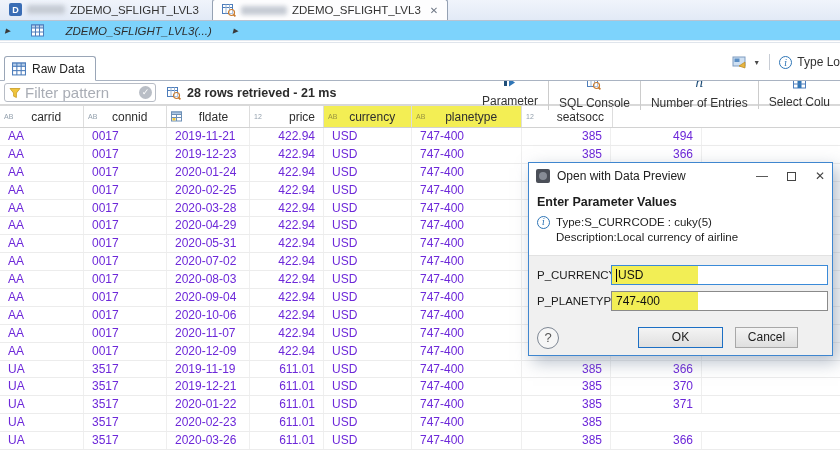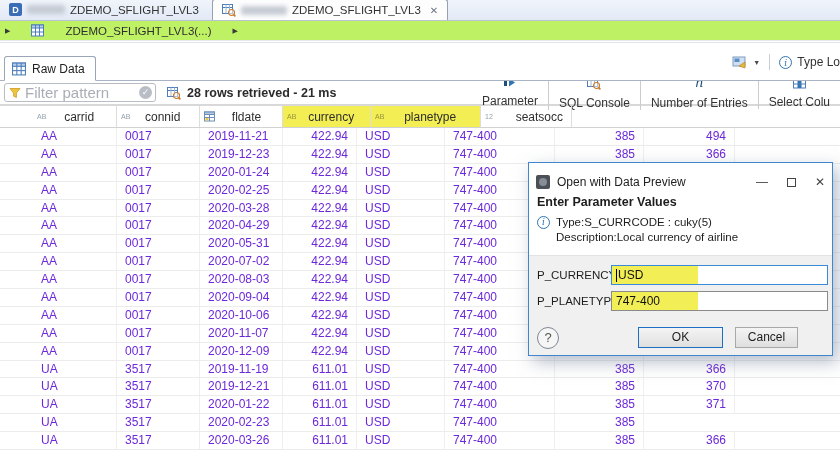--- a/index.html
+++ b/index.html
@@ -15,21 +15,21 @@
   .etab.active { background:#fdfdfe; border:1px solid #95a1b3; border-bottom:none;
                  border-radius:3px 3px 0 0; margin-left:4px; height:21px; }
   .ddl-icon { width:13px; height:13px; background:#3a6db5; border-radius:2px; color:#fff;
               font-size:9px; font-weight:bold; display:inline-flex; align-items:center; justify-content:center; }
   .blurbox { display:inline-block; width:38px; height:9px; background:#c6cbd4; border-radius:2px; filter:blur(2px); }
   .blurbox.w2 { width:46px; }
   .tab-close { font-size:10px; color:#6d7684; margin-left:4px; }
 
   
   .breadcrumb { height:20px; display:flex; align-items:center; gap:21px; padding-left:5px;
-                background:#bef264; border-bottom:1px solid #e4e9f0; font-size:11.5px; color:#2e2e2e; }
+                background:#7dd3fc; border-bottom:1px solid #e4e9f0; font-size:11.5px; color:#2e2e2e;font-style:italic; }
   .bc-arrow { font-size:7px; color:#3a3a3a; }
 
   
   .viewrow { position:relative; height:40px; background:#fff; border-bottom:1px solid #a9b3c2; }
   .viewrow .rule { position:absolute; top:1px; left:0; right:0; height:1px; background:#e0e5ec; }
   .viewtab { position:absolute; left:4px; bottom:-1px; height:25px; padding:0 10px 0 7px;
              background:#fff; border:1px solid #9aa6b7; border-bottom:1px solid #fff;
              border-radius:3px 3px 0 0; display:flex; align-items:center; gap:6px;
              font-size:12px; color:#222; }
   .top-actions { position:absolute; right:0; top:13px; display:flex; align-items:center; gap:5px;
@@ -60,29 +60,29 @@
   .hcell { display:flex; align-items:center; border-right:1px solid #ddd; padding:0 4px; }
   .hcell .lbl { flex:1; text-align:center; }
   .hcell.num .lbl { text-align:right; padding-right:4px; }
   .hcell.hl { background:#f3ee54; }
   .ticon { font-size:7px; color:#93a0ad; letter-spacing:0; flex:none; }
   .hl .ticon { color:#9a9440; }
   .tbody { height:323px; overflow:hidden; }
   .trow { display:flex; height:17.9px; border-bottom:1px solid #ececec; font-size:12px; color:#6d28d9; }
   .cell { border-right:1px solid #efefef; padding:1px 8px 0 8px; overflow:hidden; white-space:nowrap; }
   .cell.num { text-align:right; }
-  .col0{width:84px;flex:none;margin-left:33px;} .col1{width:83px;flex:none;} .col2{width:83px;flex:none;}
+  .col0{width:84px;flex:none;} .col1{width:83px;flex:none;} .col2{width:83px;flex:none;}
   .col3{width:74px;flex:none;} .col4{width:88px;flex:none;} .col5{width:110px;flex:none;}
   .col6{width:89px;flex:none;} .col7{width:91px;flex:none;}
 
   
   .dialog { position:absolute; left:528px; top:162px; width:305px; height:194px;
             background:#f0f0f0; border:1.5px solid #3f86cf;
             box-shadow:5px 6px 16px rgba(110,125,150,.5); }
-  .dlg-title { height:26px; background:#fff; display:flex; align-items:flex-end; padding:0 7px; gap:7px;
+  .dlg-title { height:26px; background:#fff; display:flex; align-items:center; padding:0 7px; gap:7px;
                font-size:12px; color:#222; }
   .dlg-icon { width:14px; height:14px; background:#4b4f58; border-radius:2px; position:relative; flex:none; }
   .dlg-icon::after { content:""; position:absolute; left:3px; top:3px; width:8px; height:8px;
                      border-radius:50%; background:#878c96; }
   .dlg-controls { margin-left:auto; display:flex; align-items:center; gap:19px; color:#444; }
   .dc-min { font-size:12px; line-height:10px; }
   .dc-max { width:9px; height:9px; border:1px solid #444; display:inline-block; }
   .dc-close { font-size:12px; }
   .dlg-white { background:#fff; height:66px; padding:6px 8px 0 8px; }
   .dlg-heading { font-size:12.5px; font-weight:bold; color:#1d1d1d; margin-bottom:6px; }
@@ -259,20 +259,24 @@
           <svg width="11" height="11" viewBox="0 0 11 11">
             <rect x="0.5" y="1" width="10" height="9" fill="#fff" stroke="#6d8fb5"></rect>
             <rect x="0.5" y="1" width="10" height="2.5" fill="#aec8e4" stroke="#6d8fb5"></rect>
             <rect x="1.5" y="6.5" width="3" height="3" fill="#edc843"></rect>
             <line x1="5.5" y1="3.5" x2="5.5" y2="10" stroke="#6d8fb5"></line>
             <line x1="0.5" y1="6.5" x2="10.5" y2="6.5" stroke="#6d8fb5"></line>
           </svg>
         </span>
         <span class="lbl">fldate</span>
       </div>
+      <div class="hcell col3 num">
+        <span class="ticon">12</span>
+        <span class="lbl">price</span>
+      </div>
       <div class="hcell col4 hl">
         <span class="ticon">AB</span>
         <span class="lbl">currency</span>
       </div>
       <div class="hcell col5 hl">
         <span class="ticon">AB</span>
         <span class="lbl">planetype</span>
       </div>
       <div class="hcell col7 num">
         <span class="ticon">12</span>

